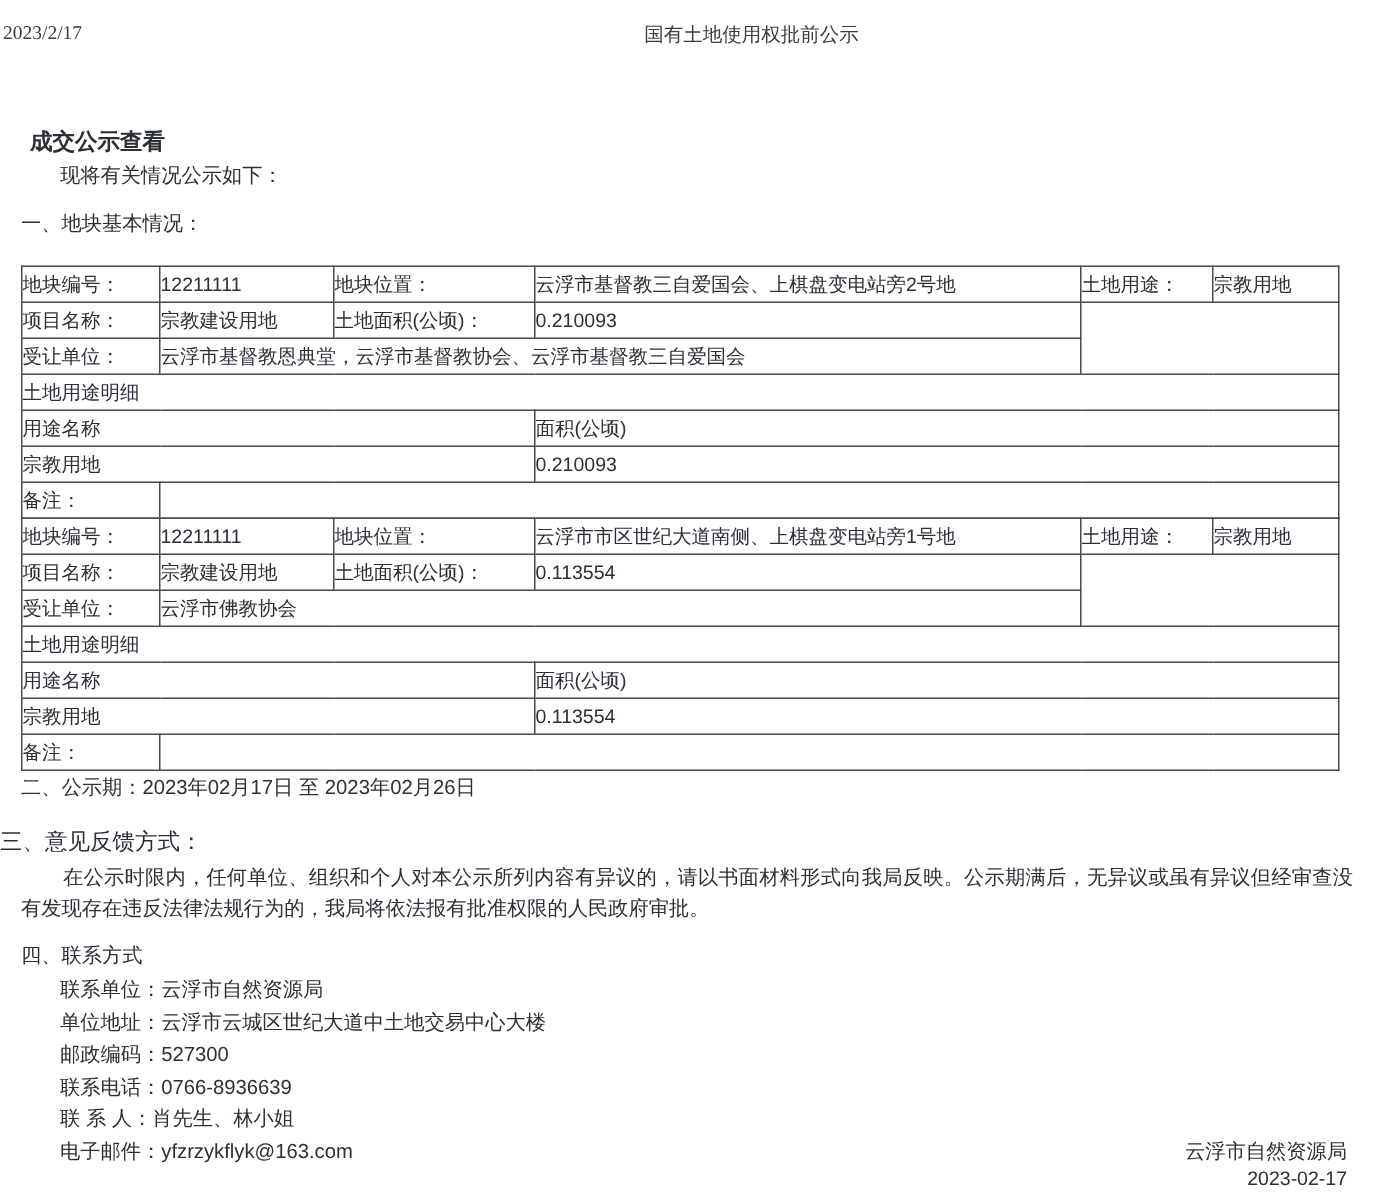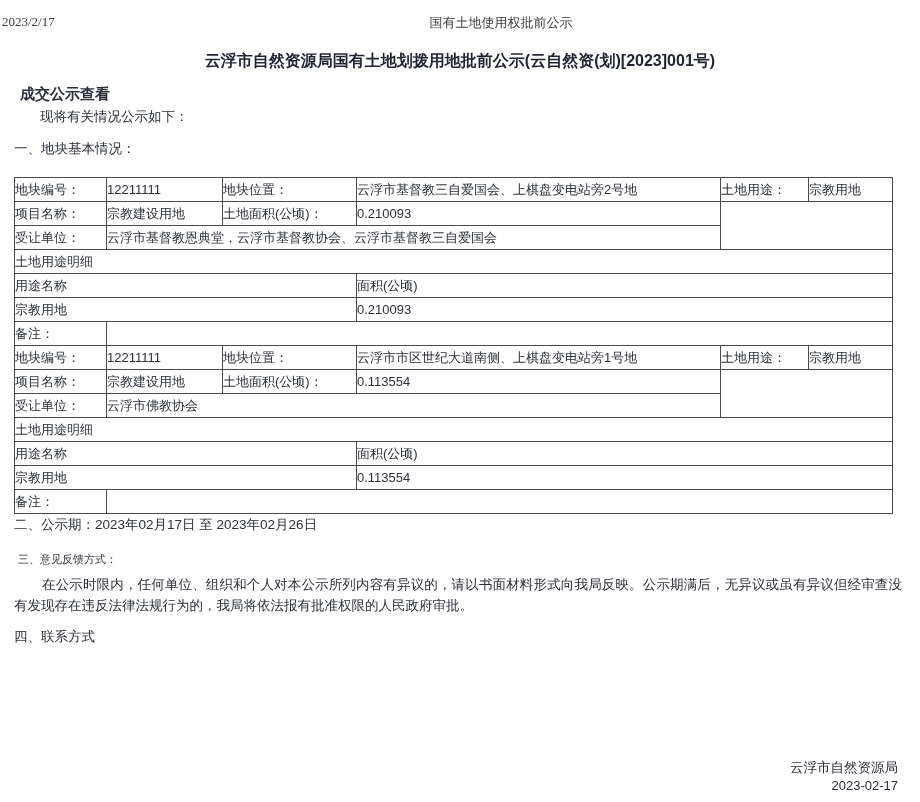--- a/index.html
+++ b/index.html
@@ -124,22 +124,22 @@
   
   .sec2 {
     position: absolute;
     top: 516px;
     left: 14px;
     font-size: 13.5px;
   }
   .sec3 {
     position: absolute;
     top: 552px;
-    left: 18px;
-    font-size: 11px;
+    left: 0;
+    font-size: 15px;
   }
   .sec3-para {
     position: absolute;
     top: 574px;
     left: 14px;
     width: 888px;
     font-size: 13.5px;
     line-height: 21px;
     text-indent: 28px;
     text-align: justify;
@@ -177,21 +177,20 @@
 </head>
 <body>
 
 <div class="page">
 
   <div class="print-header">
     <span class="ph-date">2023/2/17</span>
     <span class="ph-title">国有土地使用权批前公示</span>
   </div>
 
-  <div class="doc-title">云浮市自然资源局国有土地划拨用地批前公示(云自然资(划)[2023]001号)</div>
 
   <div class="subhead">成交公示查看</div>
   <div class="lead">现将有关情况公示如下：</div>
 
   <div class="sec1">一、地块基本情况：</div>
 
   <table class="land t1">
     <colgroup>
       <col class="cw1">
         <col class="cw2">
@@ -284,17 +283,25 @@
       </tr>
     </tbody>
   </table>
 
   <div class="sec2">二、公示期：2023年02月17日 至 2023年02月26日</div>
 
   <div class="sec3">三、意见反馈方式：</div>
   <div class="sec3-para">在公示时限内，任何单位、组织和个人对本公示所列内容有异议的，请以书面材料形式向我局反映。公示期满后，无异议或虽有异议但经审查没有发现存在违反法律法规行为的，我局将依法报有批准权限的人民政府审批。</div>
 
   <div class="sec4">四、联系方式</div>
+  <div class="contact-list">
+    <div>联系单位：云浮市自然资源局</div>
+    <div>单位地址：云浮市云城区世纪大道中土地交易中心大楼</div>
+    <div>邮政编码：527300</div>
+    <div>联系电话：0766-8936639</div>
+    <div>联 系 人：肖先生、林小姐</div>
+    <div>电子邮件：yfzrzykflyk@163.com</div>
+  </div>
 
   <div class="footer-org">云浮市自然资源局</div>
   <div class="footer-date">2023-02-17</div>
 
 </div>
 
 </body></html>

